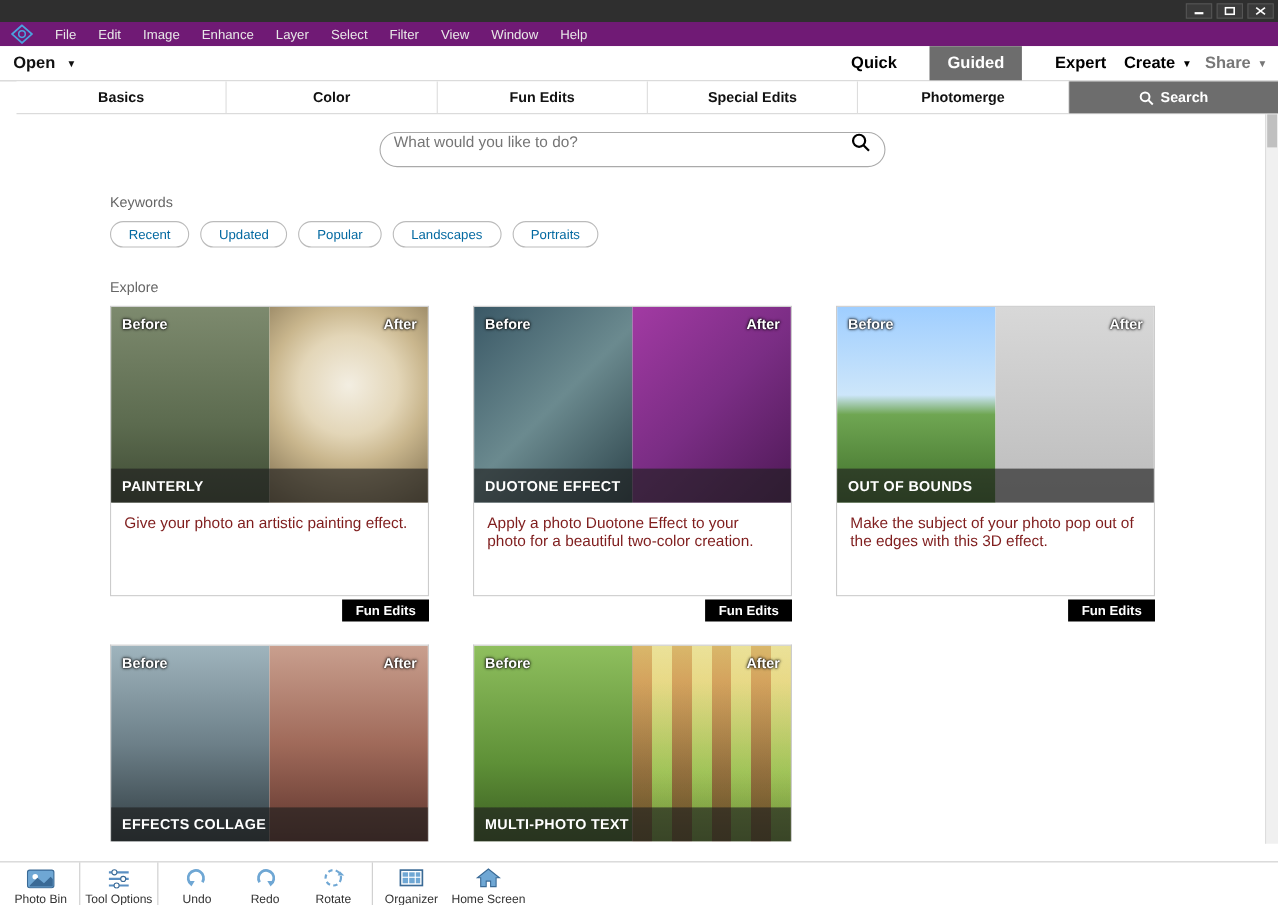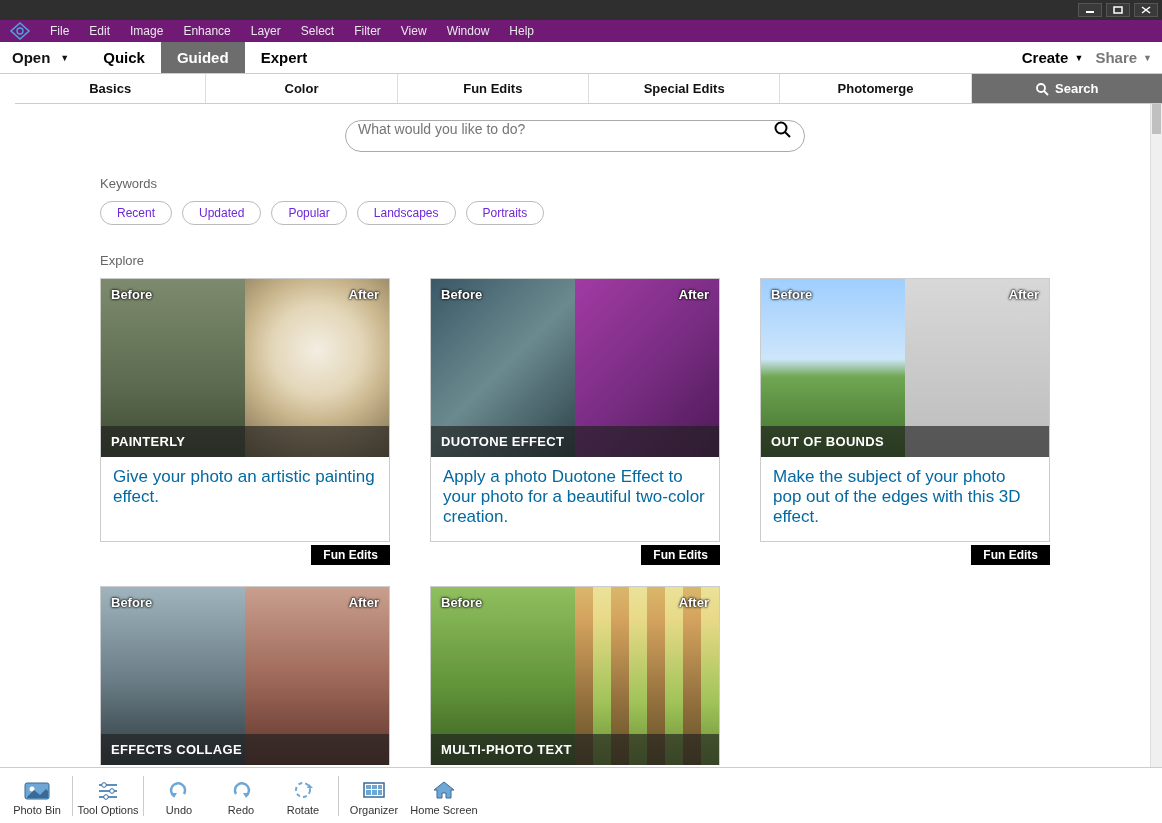--- a/index.html
+++ b/index.html
@@ -13,21 +13,21 @@
 
 .menubar { height: 22px; background: #701a75; display: flex; align-items: center; padding-left: 6px; }
 .logo { width: 28px; height: 22px; display:flex; align-items:center; justify-content:center; margin-right: 6px; }
 .logo svg { display:block; }
 .menuitem { color: #e8e8e8; font-size: 12px; padding: 0 10px; cursor: default; }
 
 
 .toolbar { height: 32px; background: #fff; border-bottom: 1px solid #ccc; display: flex; align-items: stretch; }
 .open-btn { font-weight: bold; font-size: 15px; padding: 0 18px 0 12px; display: flex; align-items: center; cursor: default; gap: 10px; color:#111; }
 .open-btn .caret { font-size: 9px; }
-.tabs-center { flex: 1; display: flex; align-items: stretch; justify-content: flex-start; }
+.tabs-center { flex: 1; display: flex; align-items: stretch; justify-content: flex-end; gap: 14px; }
 .mode-tab { font-weight: bold; font-size: 15px; color: #000; padding: 0 16px; display: flex; align-items: center; cursor: default; }
 .mode-tab.active { background: #6d6d6d; color: #fff; }
 .right-actions { display: flex; align-items: center; padding-right: 10px; gap: 12px; }
 .action-btn { font-weight: bold; font-size: 15px; display:flex; align-items:center; gap:6px; cursor:default; }
 .action-btn.muted { color:#777; }
 .action-btn .caret { font-size: 9px; }
 
 
 .catbar { height: 30px; background: #fff; border-bottom: 1px solid #ccc; display: flex; align-items: stretch; margin-left: 15px; }
 .cat-item { flex: 1; display: flex; align-items: center; justify-content: center; font-size: 13px; font-weight: bold; color: #111; border-right: 1px solid #ddd; cursor: default; }
@@ -43,42 +43,42 @@
 
 
 .search-row { display:flex; justify-content:center; margin-bottom: 24px; }
 .search-pill { width: 460px; height: 32px; border: 1px solid #aaa; border-radius: 16px; display: flex; align-items: flex-start; padding: 0 12px; }
 .search-pill input { flex:1; border:none; outline:none; font-size: 14px; color:#333; background:transparent; }
 .search-pill svg { display:block; }
 
 .section-label { font-size: 13px; color: #666; margin-bottom: 10px; }
 
 .keyword-row { display:flex; gap: 10px; margin-bottom: 28px; }
-.chip { border: 1px solid #bbb; border-radius: 14px; padding: 4px 16px; font-size: 12px; color:#6d28d9; cursor:default; }
+.chip { border: 1px solid #bbb; border-radius: 14px; padding: 4px 16px; font-size: 12px; color:#0369a1; cursor:default; }
 
 
 .cards { display:flex; flex-wrap: wrap; gap: 40px 40px; }
 .card { width: 290px; border: 1px solid #ccc; position: relative; cursor:default; }
 .card-img { width: 100%; height: 178px; position: relative; overflow:hidden; }
 .ba-label { position:absolute; top:8px; font-size:13px; font-weight:bold; color:#fff; text-shadow: 0 0 3px #000, 0 0 2px #000; }
 .ba-before { left: 10px; }
 .ba-after { right: 10px; }
 .card-title-bar { position:absolute; left:0; right:0; bottom:0; background: rgba(30,30,30,0.65); color:#fff; font-weight:bold; font-size:13px; padding: 8px 10px; letter-spacing: 0.3px; }
-.card-desc { padding: 10px 12px; font-size: 17px; color:#0369a1; height: 84px; }
+.card-desc { padding: 10px 12px; font-size: 14px; color:#7f1d1d; height: 84px; }
 .card-tag { position:absolute; right:-1px; bottom:-24px; background:#000; color:#fff; font-size:12px; font-weight:bold; padding: 3px 12px; }
 
 .cards.row2 { margin-top: 44px; }
 .card.short { border-bottom:none; }
 
 
 .imgsplit { display:flex; width:100%; height:100%; }
 .imgsplit > div { flex:1; }
 
 
-.bottombar { position:absolute; left:0; right:0; bottom:0; height:56px; background:#fff; border-top:1px solid #ccc; display:flex; align-items:center; padding: 0 6px; }
+.bottombar { position:absolute; left:0; right:0; bottom:0; height:40px; background:#fff; border-top:1px solid #ccc; display:flex; align-items:center; padding: 0 6px; }
 .bb-item { display:flex; flex-direction:column; align-items:center; justify-content:center; width: 62px; height: 56px; font-size: 11px; color:#333; cursor:default; }
 .bb-item .ic { height: 28px; display:flex; align-items:center; justify-content:center; }
 .bb-sep { width:1px; height:40px; background:#ccc; margin: 0 4px; }
 </style>
 </head>
 <body>
 
 <div class="titlebar">
   <div class="winbtn">
       <svg width="10" height="8">

